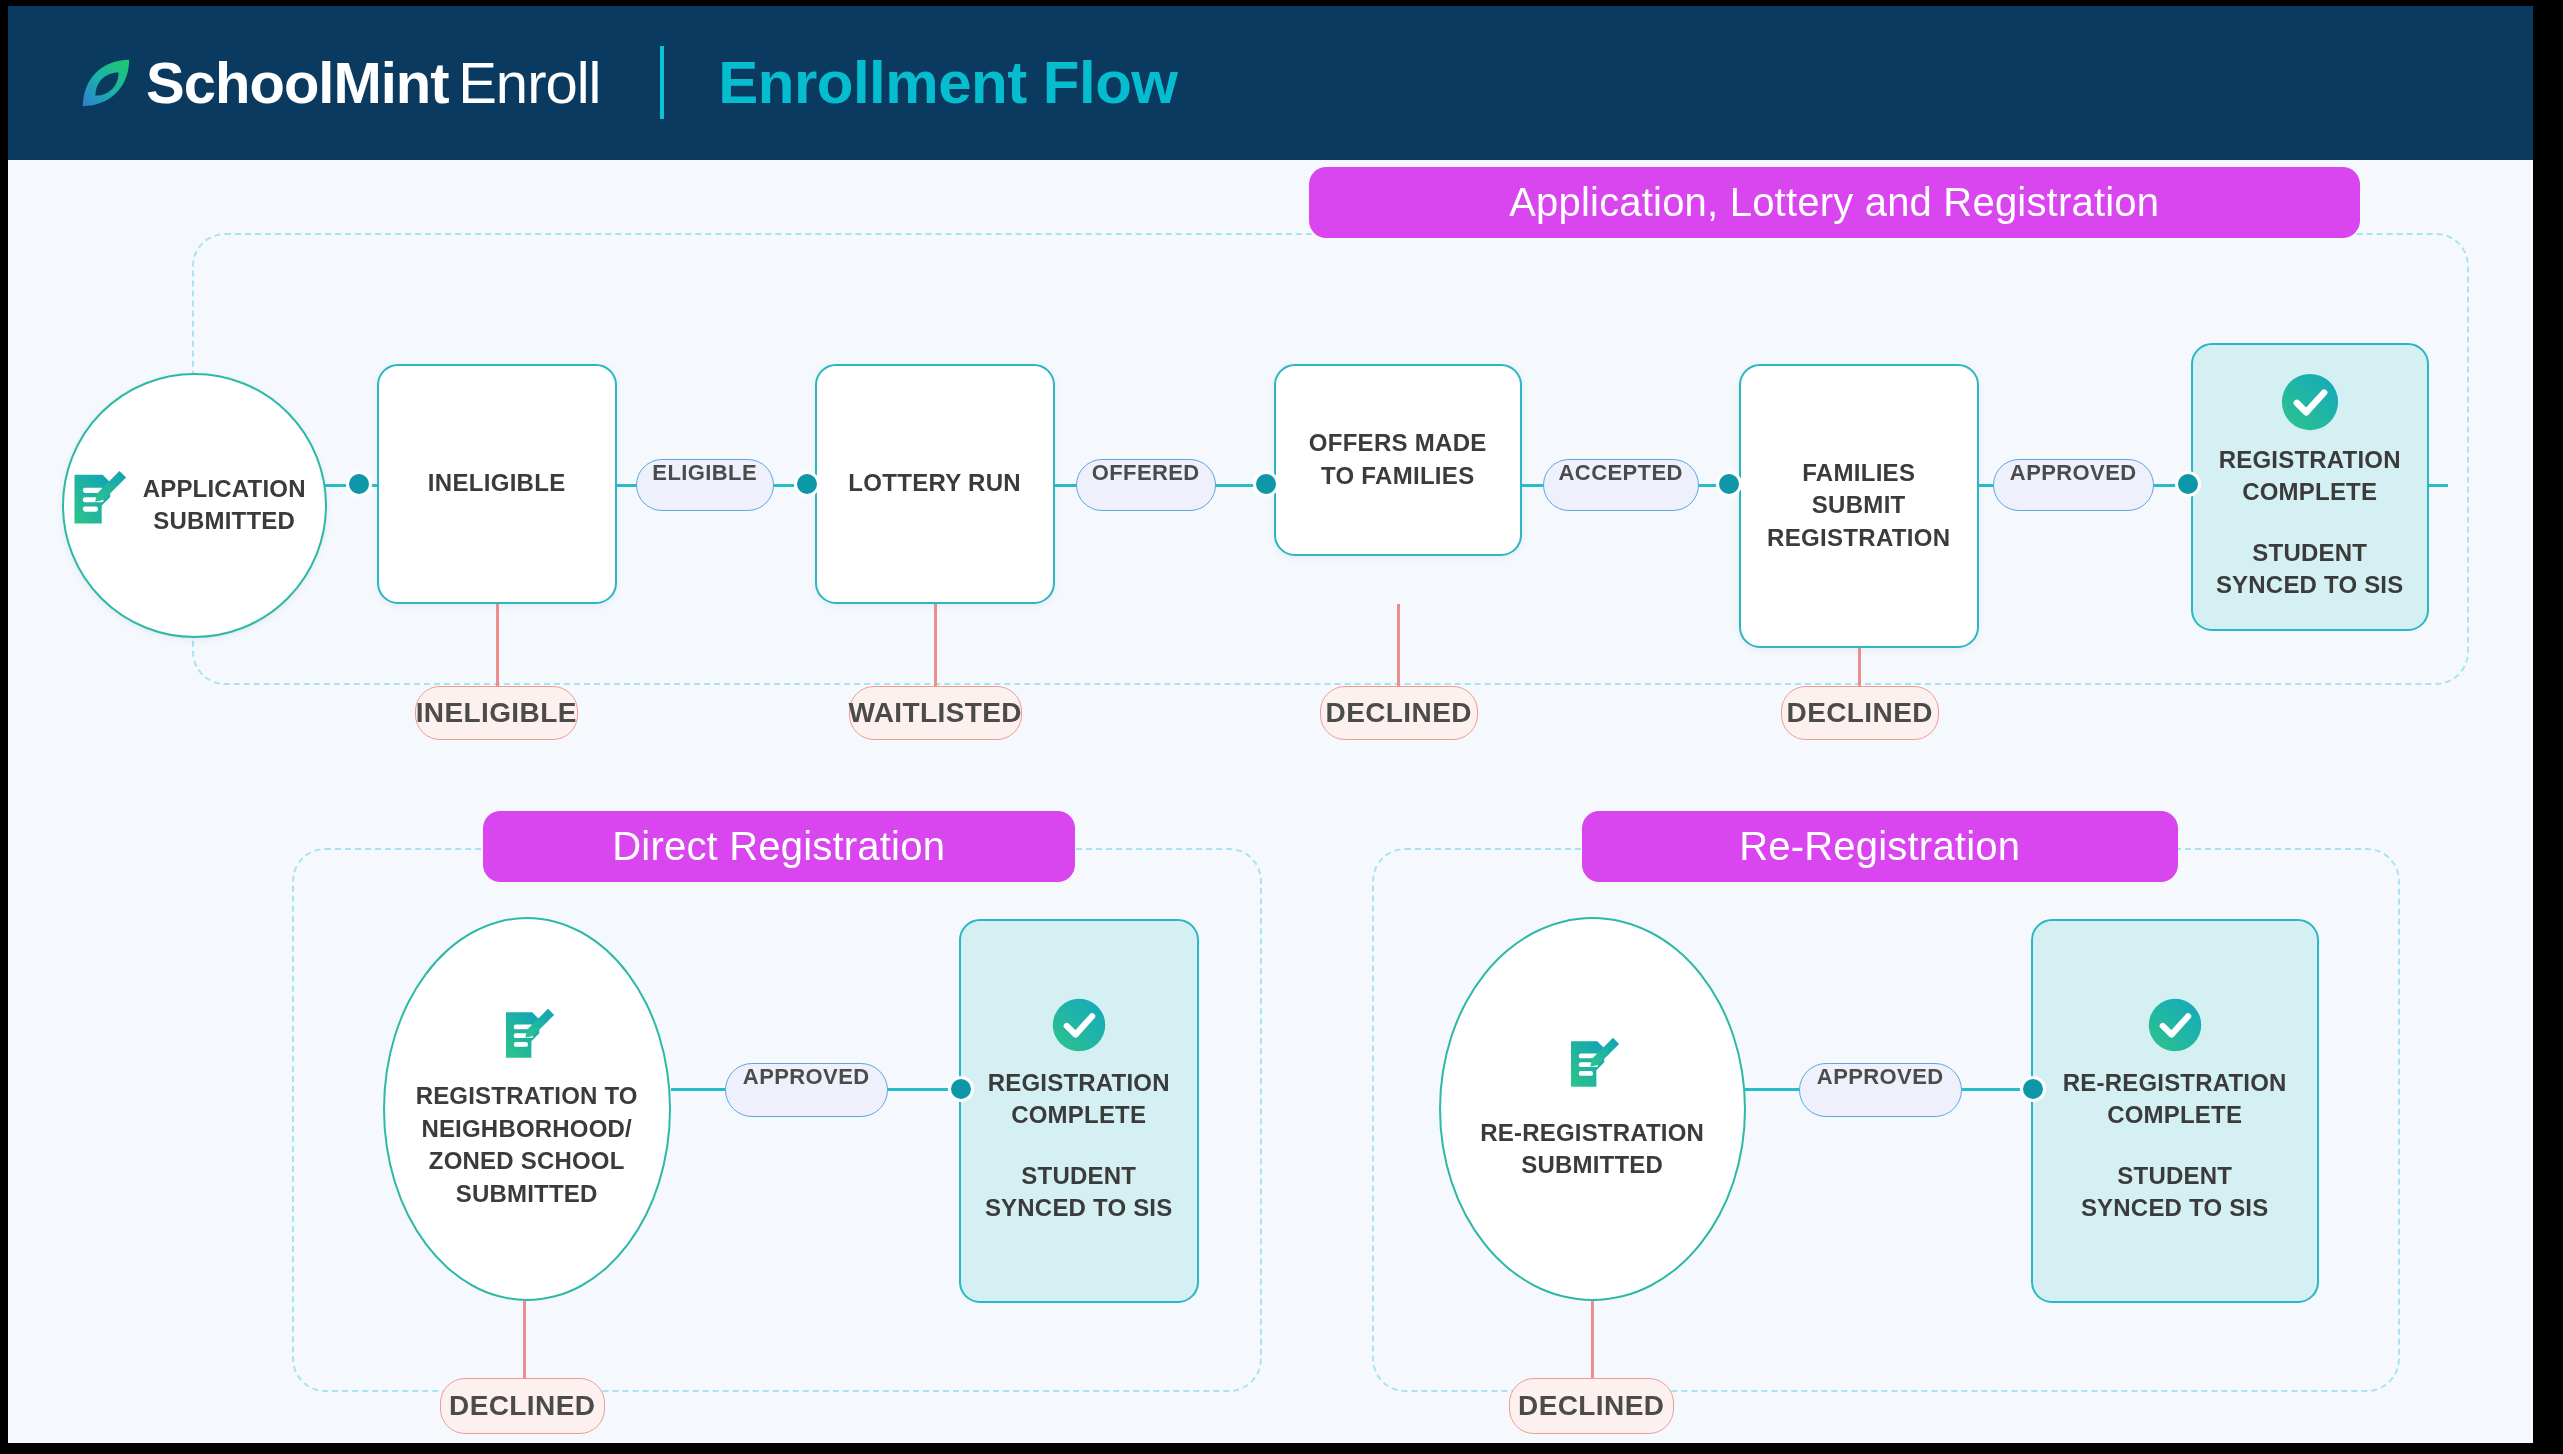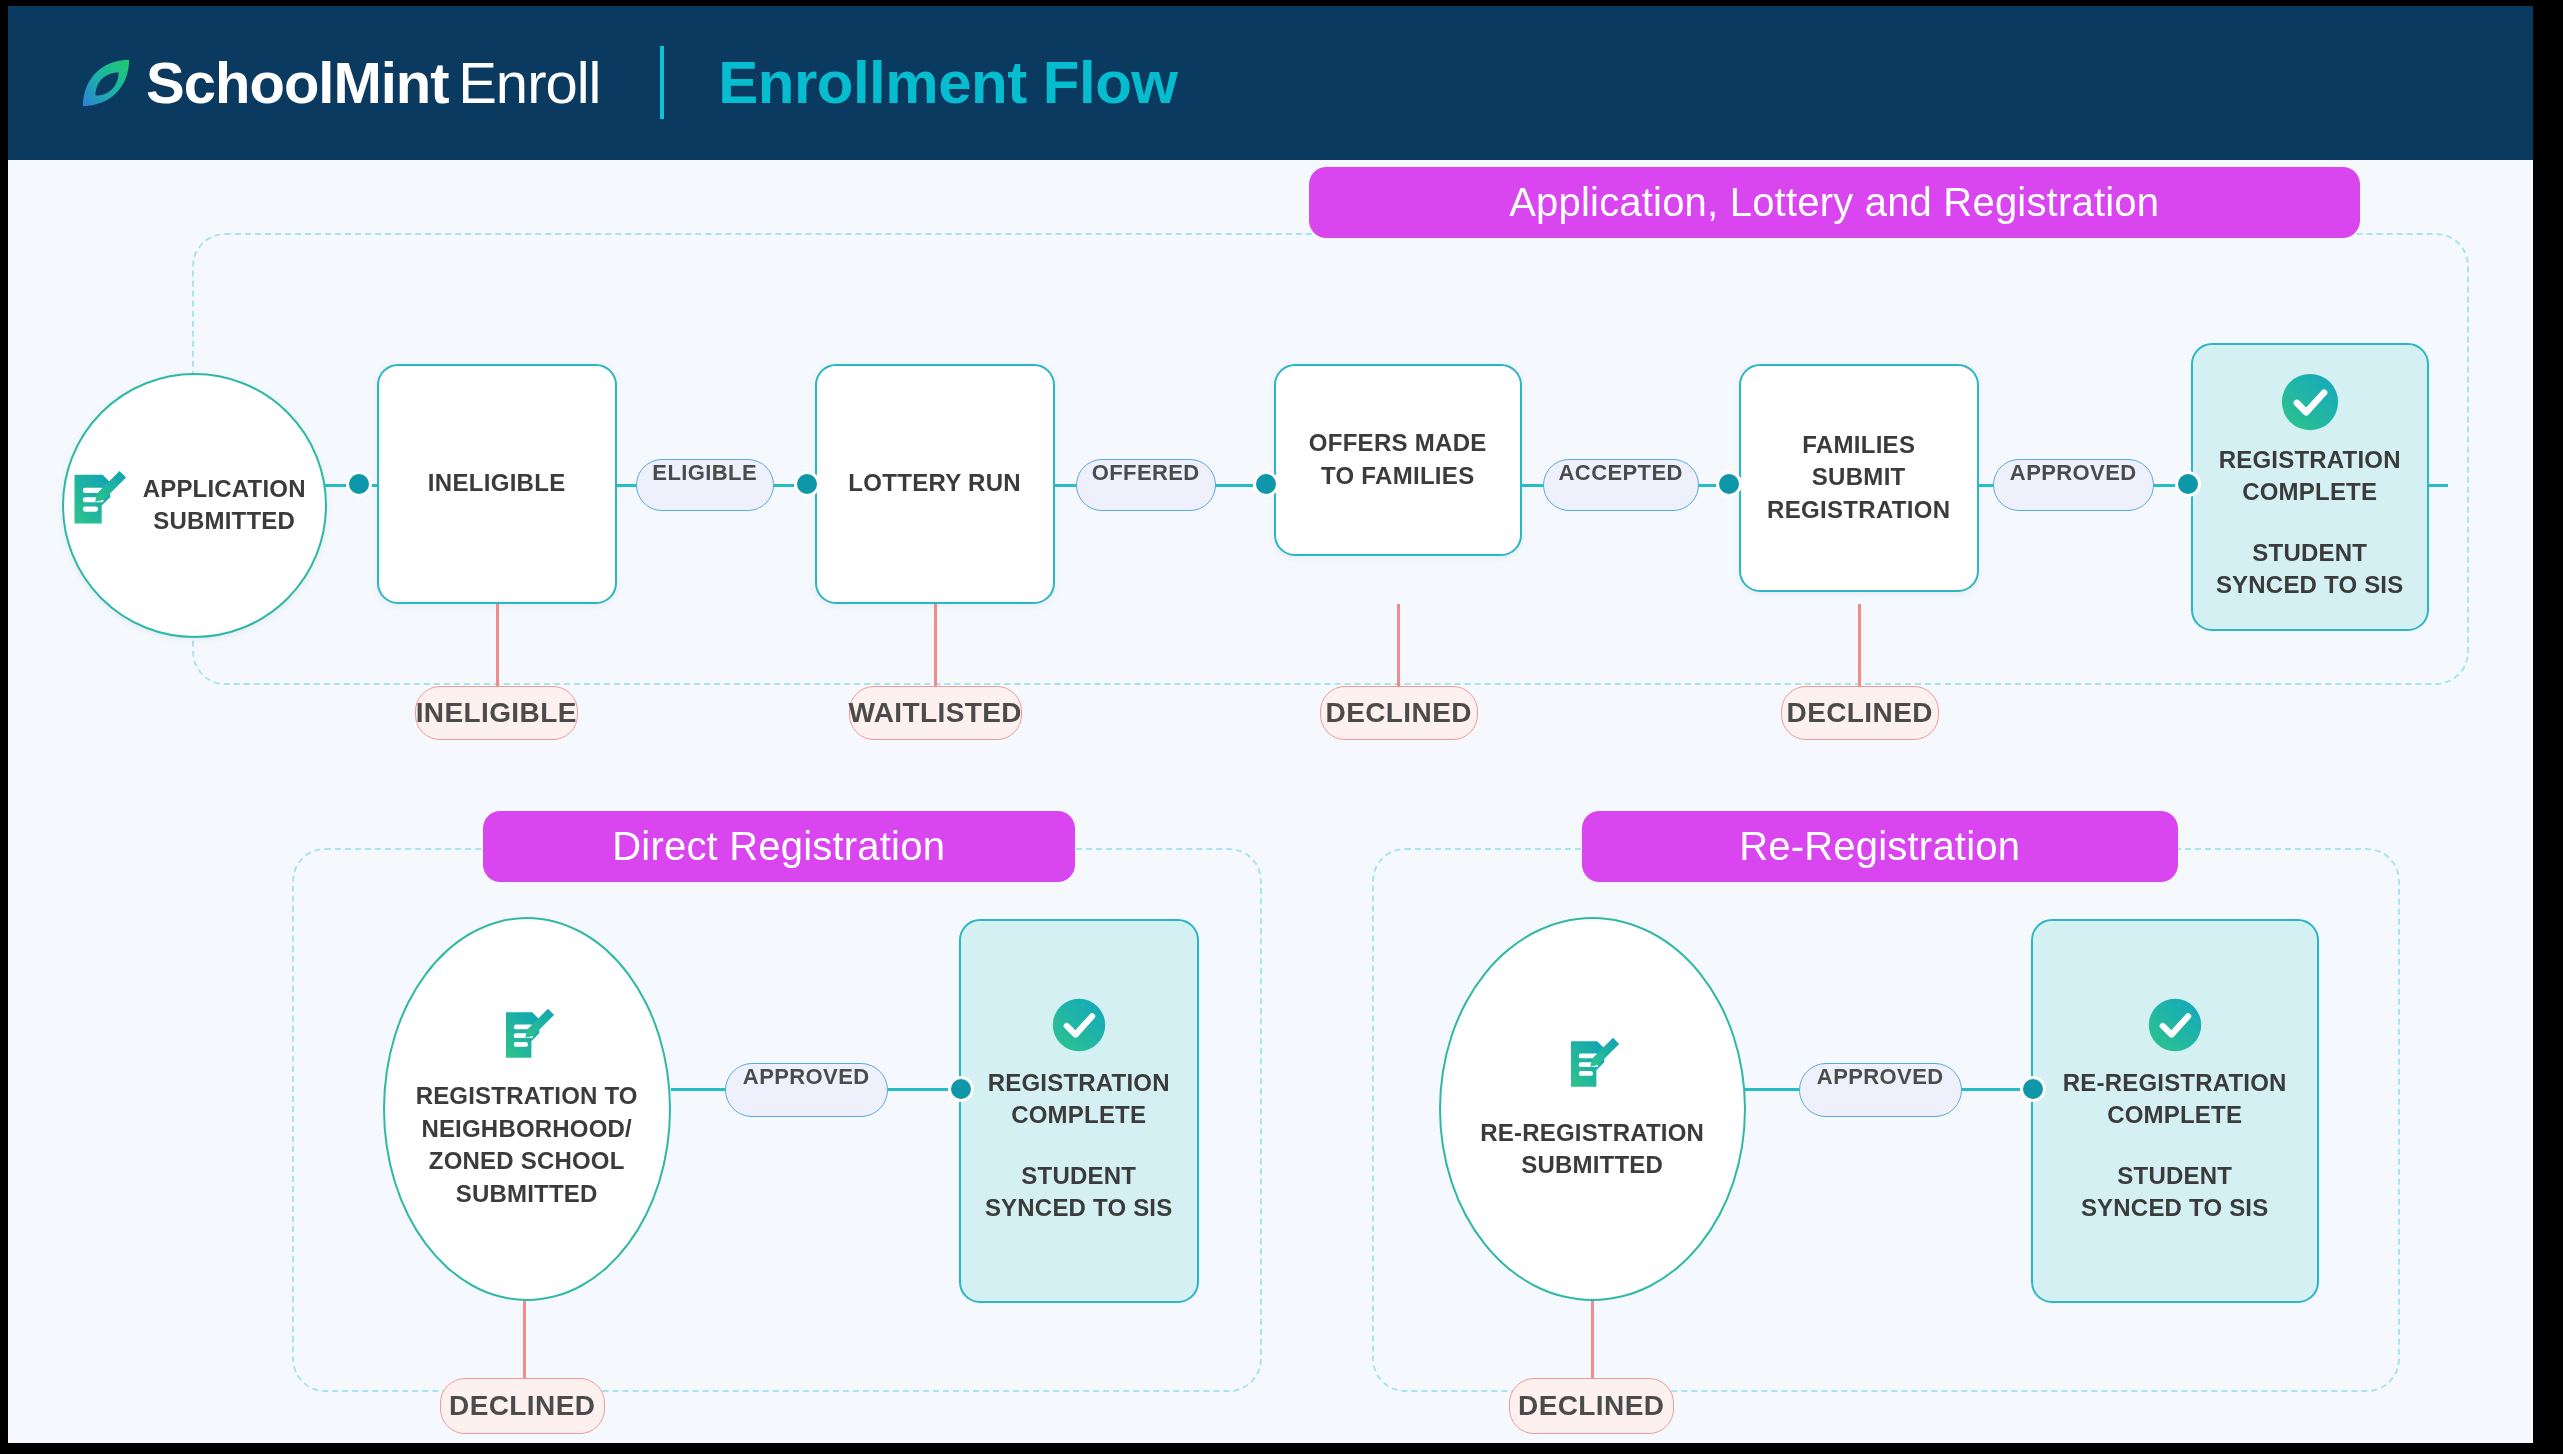--- a/index.html
+++ b/index.html
@@ -266,21 +266,21 @@
     </div>
     <div class="pill-approve" style="left:1535px; top:299px; width:156px; height:52px;">
       <span>ACCEPTED</span>
     </div>
     <div class="dot" style="left:1708px; top:311px; width:26px; height:26px;"></div>
     <div class="vline-red" style="left:1389px; top:444px; height:83px;"></div>
     <div class="pill-reject" style="left:1312px; top:526px; width:158px; height:54px;">
       <span>DECLINED</span>
     </div>
 
-    <div class="proc-box" style="left:1731px; top:204px; width:240px; height:228px;">
+    <div class="proc-box" style="left:1731px; top:204px; width:240px; height:284px;">
       <div class="node-label">
         <span>FAMILIES</span><br>
         <span>SUBMIT</span><br>
         <span>REGISTRATION</span>
       </div>
     </div>
     <div class="pill-approve" style="left:1985px; top:299px; width:161px; height:52px;">
       <span>APPROVED</span>
     </div>
     <div class="dot" style="left:2167px; top:311px; width:26px; height:26px;"></div>

